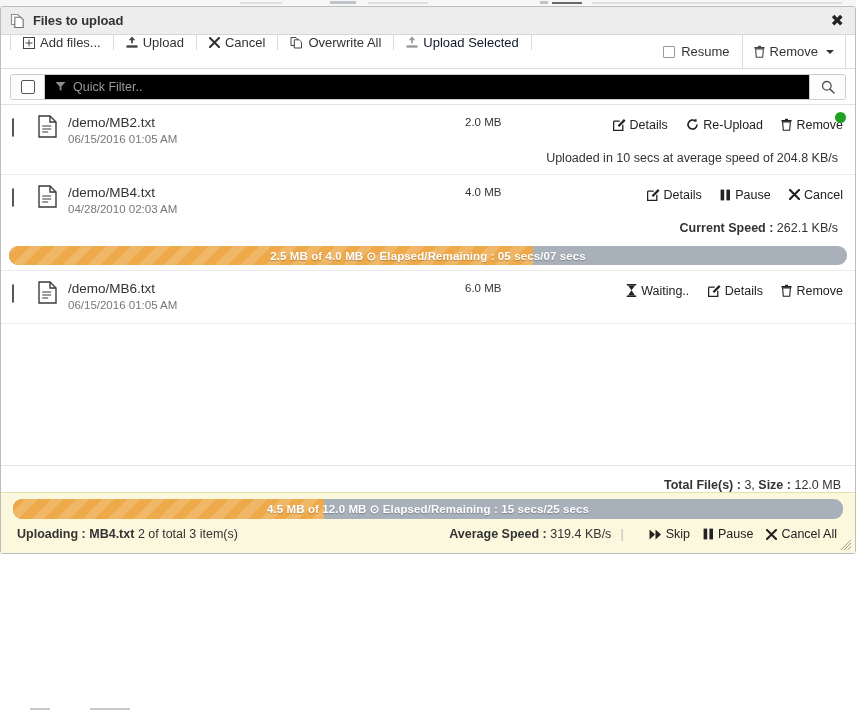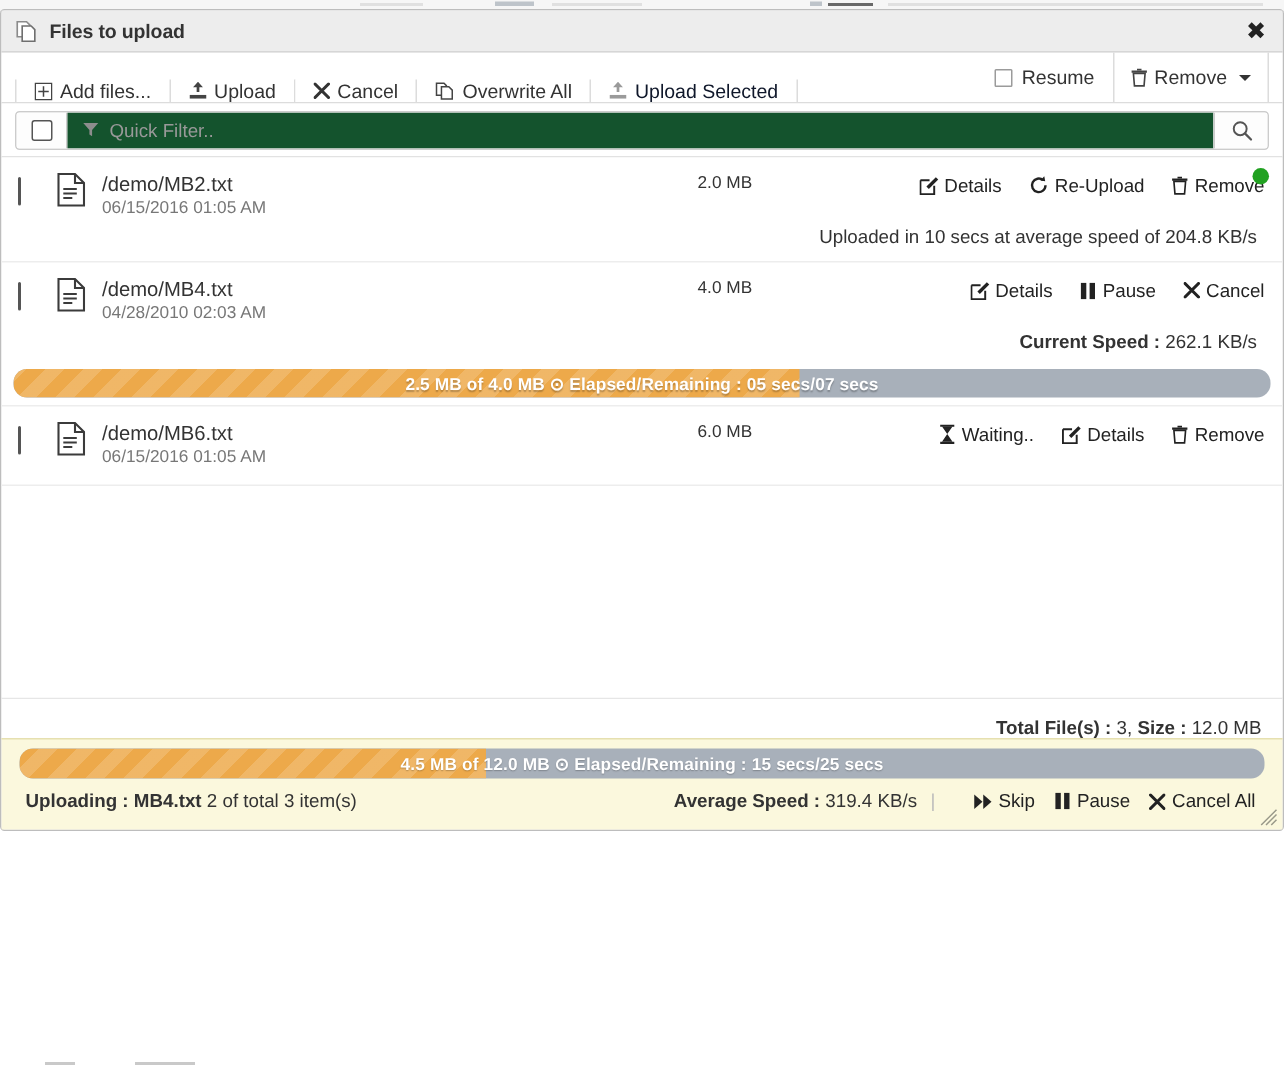--- a/index.html
+++ b/index.html
@@ -58,21 +58,21 @@
   }
 
   
   .toolbar {
     flex: 0 0 34px; height: 34px;
     border-bottom: 1px solid #dcdcdc;
     display: flex; align-items: stretch;
     background: #fff;
     padding: 0 9px;
   }
-  .tb-left { display: flex; align-items: flex-end; }
+  .tb-left { display: flex; align-items: flex-start; }
   .tb-right { margin-left: auto; display: flex; align-items: stretch; }
   .tbtn {
     display: flex; align-items: center; gap: 5px;
     padding: 0 12px;
     font-size: 13px; color: #333;
     border-right: 1px solid #dcdcdc;
     background: #fff; cursor: pointer;
     white-space: nowrap;
   }
   .tb-left .tbtn:first-child { border-left: 1px solid #dcdcdc; }
@@ -109,21 +109,21 @@
     display: flex; width: 100%; height: 26px;
     border: 1px solid #cccccc; border-radius: 3px; overflow: hidden;
   }
   .filter-cb-cell {
     width: 34px; display: flex; align-items: center; justify-content: center;
     background: #fdfdfd; border-right: 1px solid #cccccc; cursor: pointer;
   }
   .cbx-lg { width: 14px; height: 14px; border: 1px solid #555; background:#fff; border-radius: 2px; }
   .filter-input-cell {
     flex: 1; display: flex; align-items: center; gap: 7px;
-    padding: 0 10px; background: #14532d; cursor: text;
+    padding: 0 10px; background: #000000; cursor: text;
   }
   .filter-ph { font-size: 12.5px; color: #999; }
   .filter-search-cell {
     width: 36px; display: flex; align-items: center; justify-content: center;
     background: #fdfdfd; border-left: 1px solid #cccccc; cursor: pointer;
   }
 
   
   .filelist { flex: 1 1 auto; overflow: hidden; background: #fff; position: relative; }
   .filerow { border-bottom: 1px solid #ededed; padding: 0; position: relative; }

